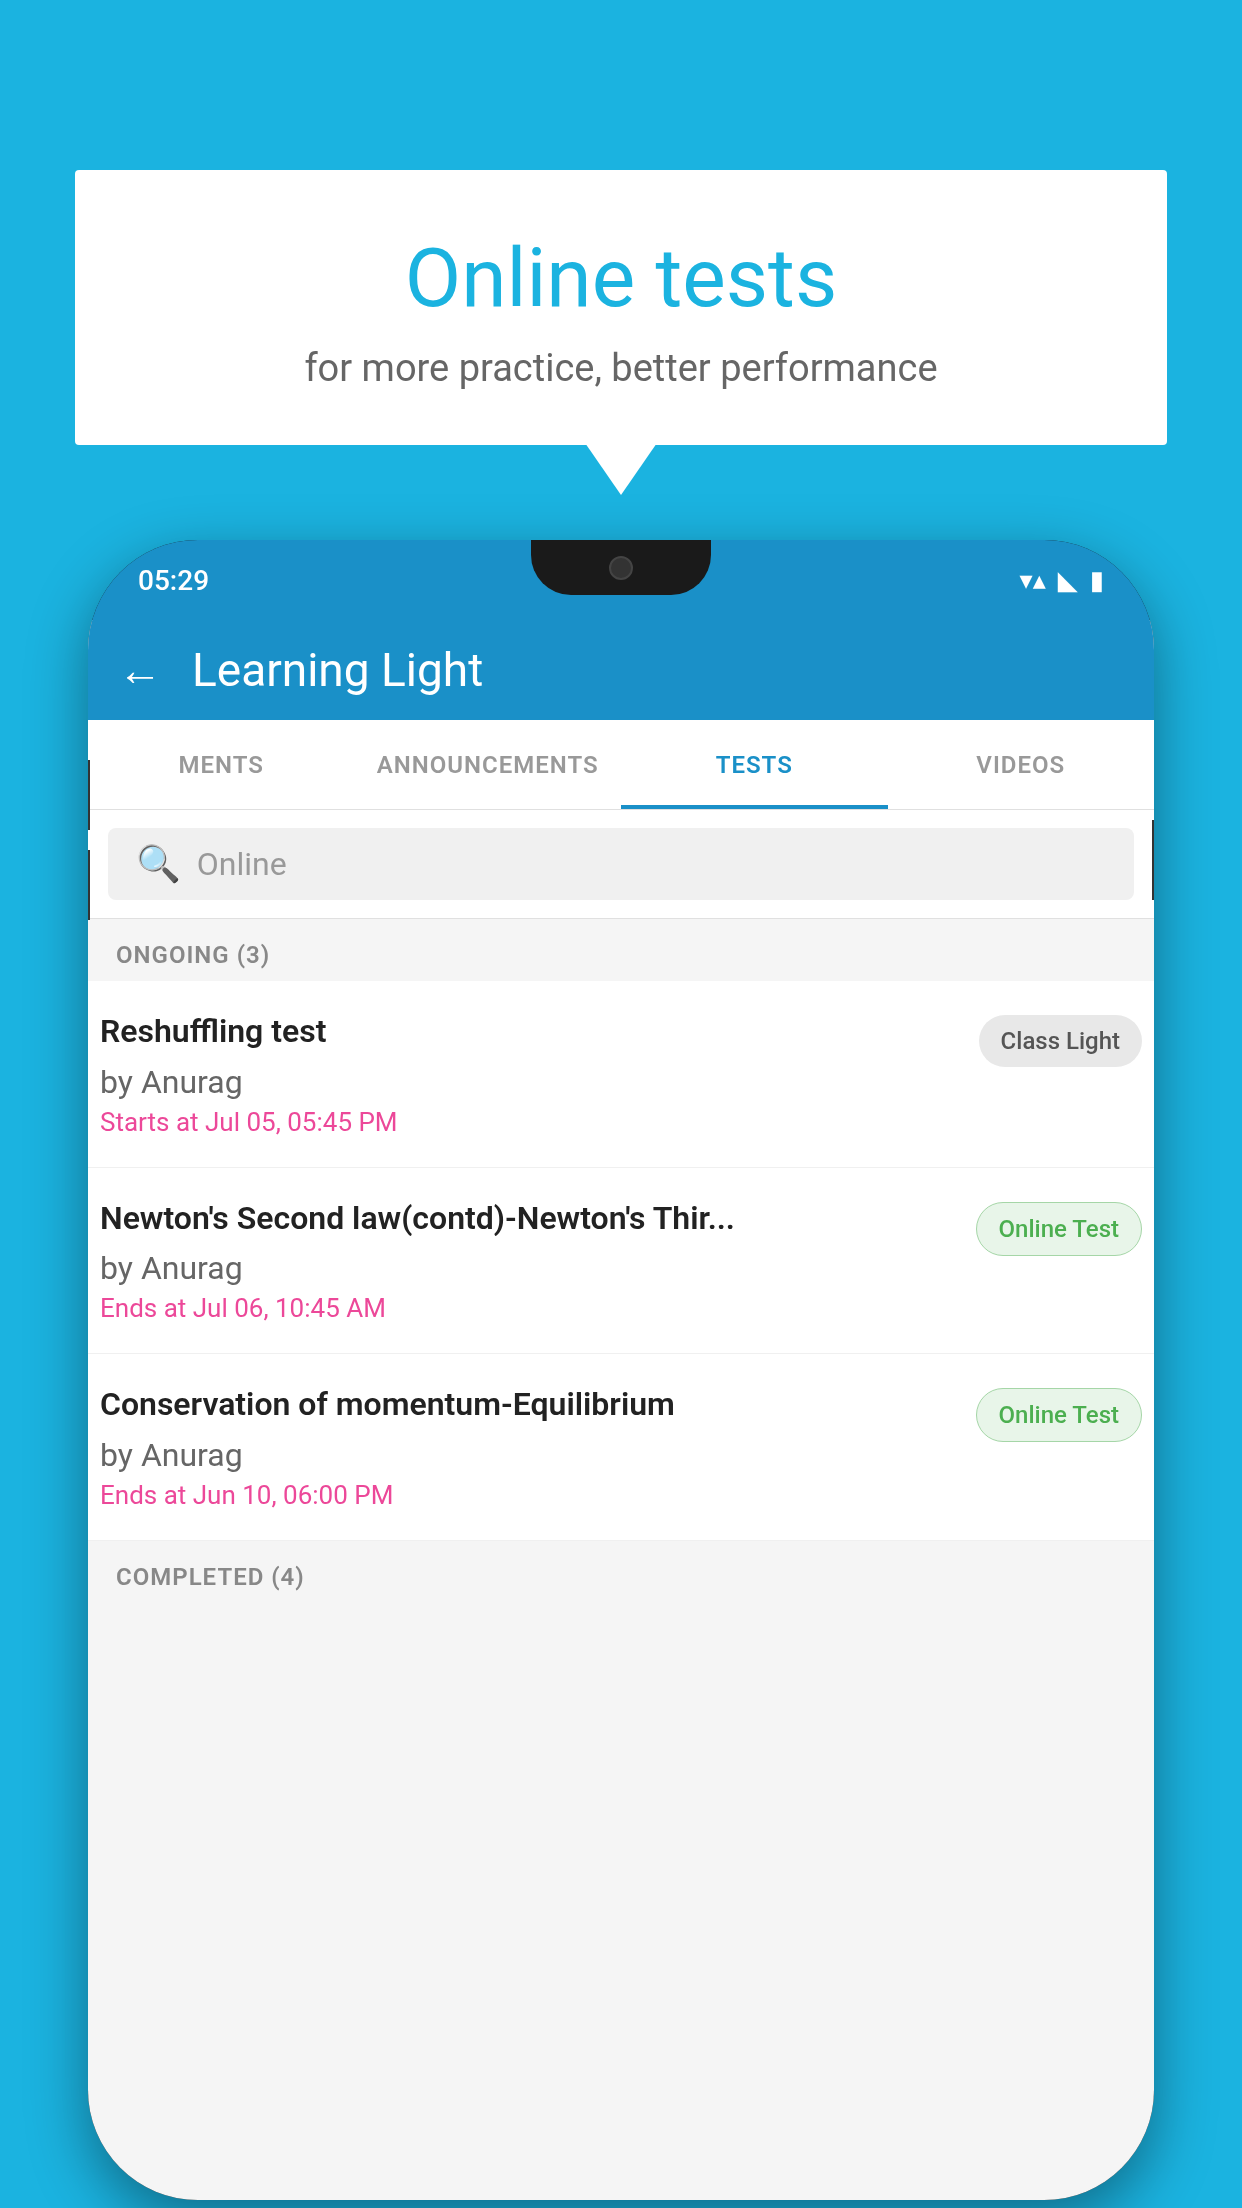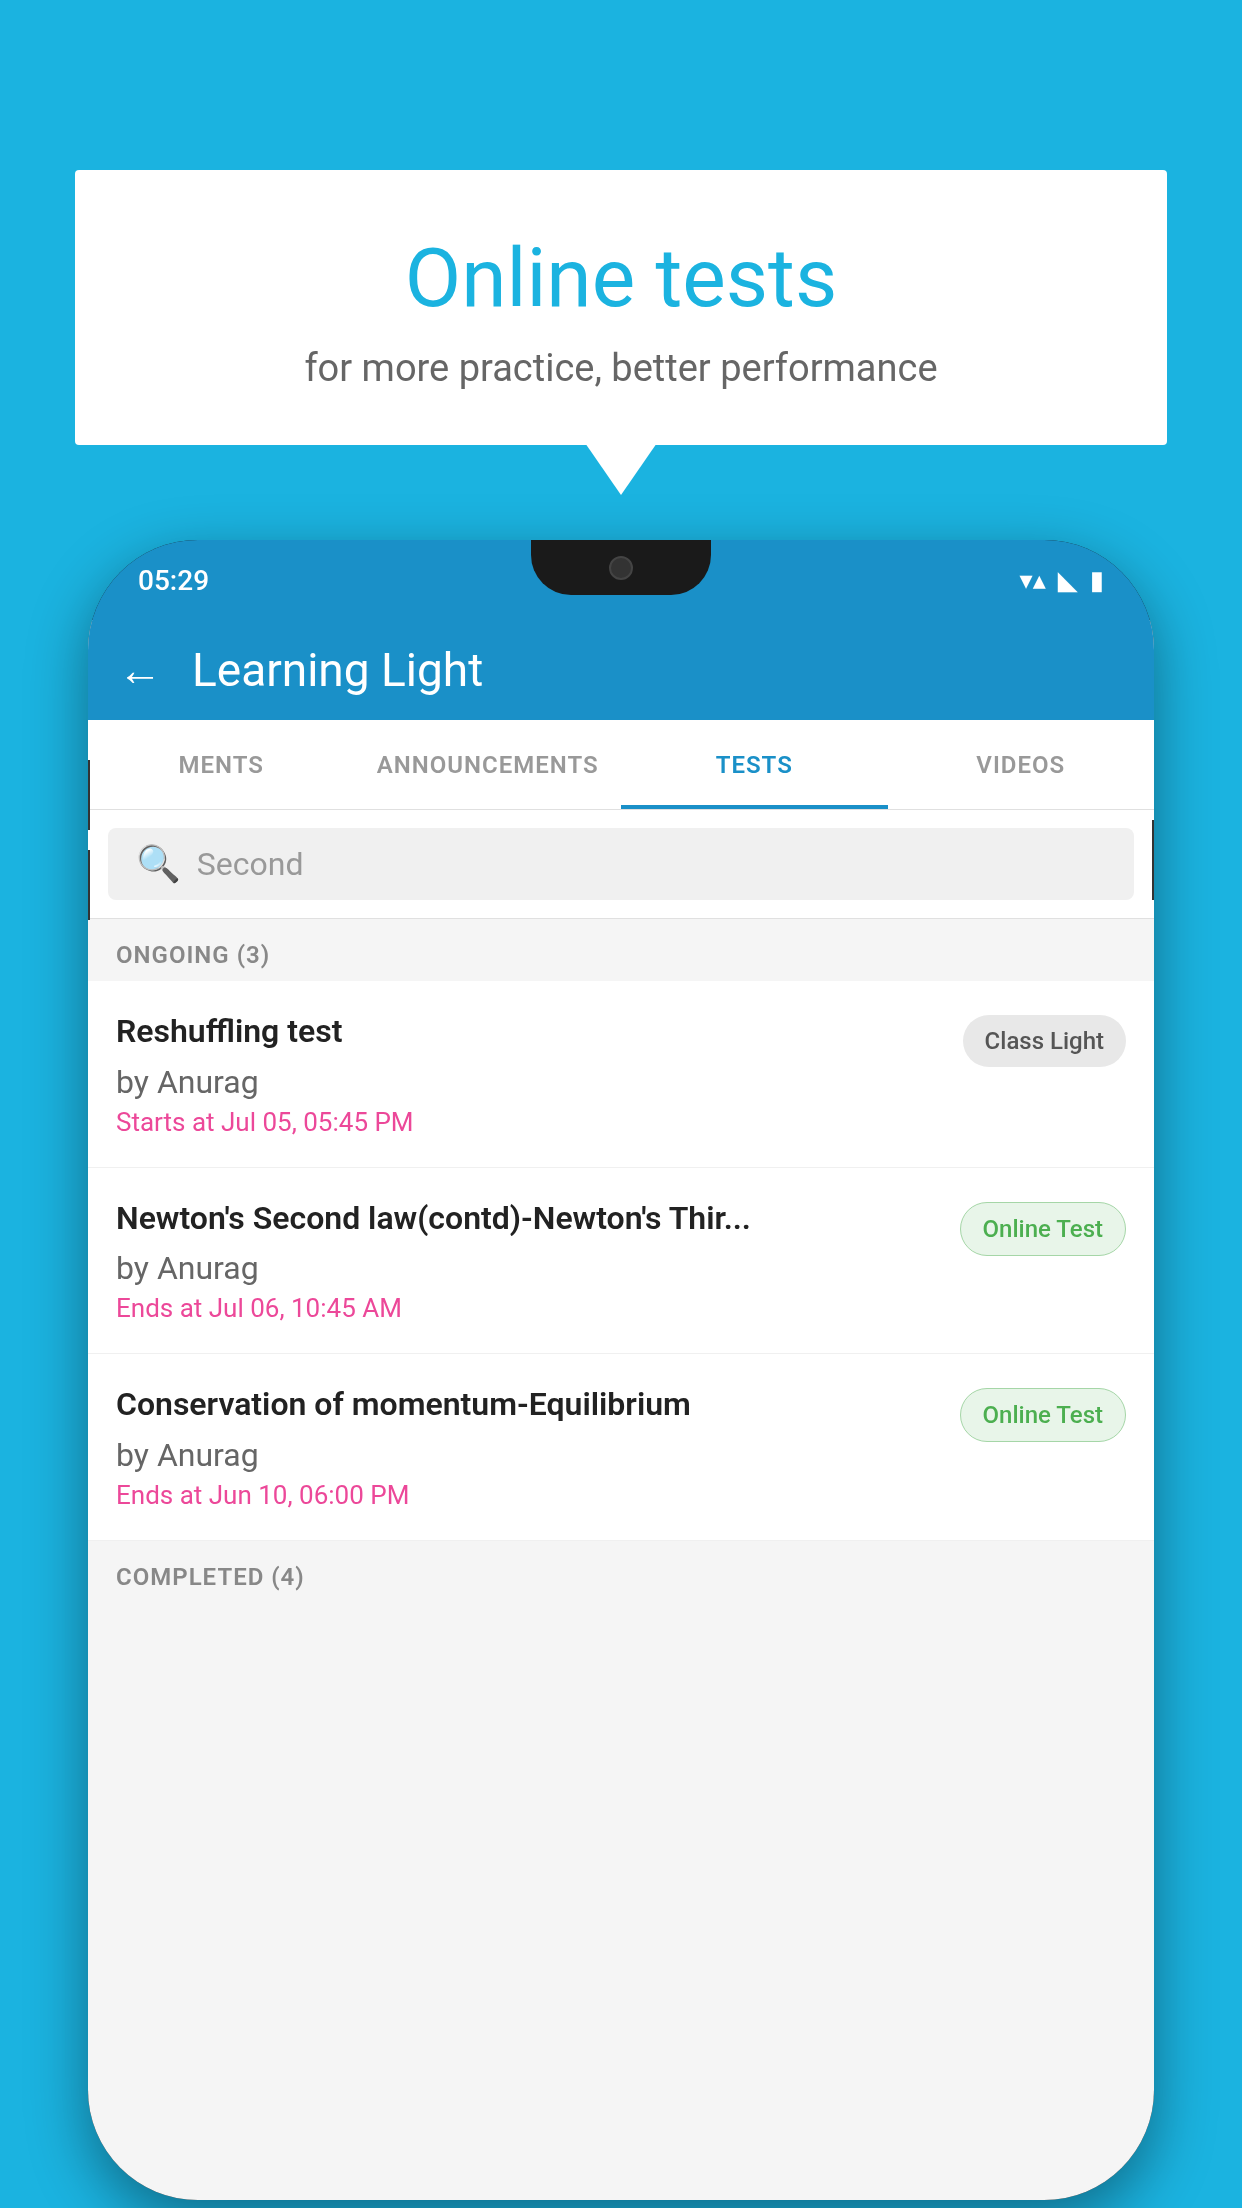--- a/index.html
+++ b/index.html
@@ -219,21 +219,21 @@
       color: #888;
       letter-spacing: 1px;
     }
 
     
     .test-list {
       background: white;
     }
 
     .test-item {
-      padding: 30px 28px;
+      padding: 30px 12px;
       border-bottom: 1px solid #f0f0f0;
       display: flex;
       align-items: flex-start;
       justify-content: space-between;
       gap: 20px;
     }
 
     .test-content {
       flex: 1;
     }
@@ -358,21 +358,21 @@
     <div class="tabs-bar">
       <div class="tab-item">MENTS</div>
       <div class="tab-item">ANNOUNCEMENTS</div>
       <div class="tab-item active">TESTS</div>
       <div class="tab-item">VIDEOS</div>
     </div>
 
     <div class="search-container">
       <div class="search-bar">
         <span class="search-icon">🔍</span>
-        <span class="search-placeholder">Second</span>
+        <span class="search-placeholder">Online</span>
       </div>
     </div>
 
     <div class="section-header">
       <span class="section-header-text">ONGOING (3)</span>
     </div>
 
     <div class="test-list">
 
       <div class="test-item">

